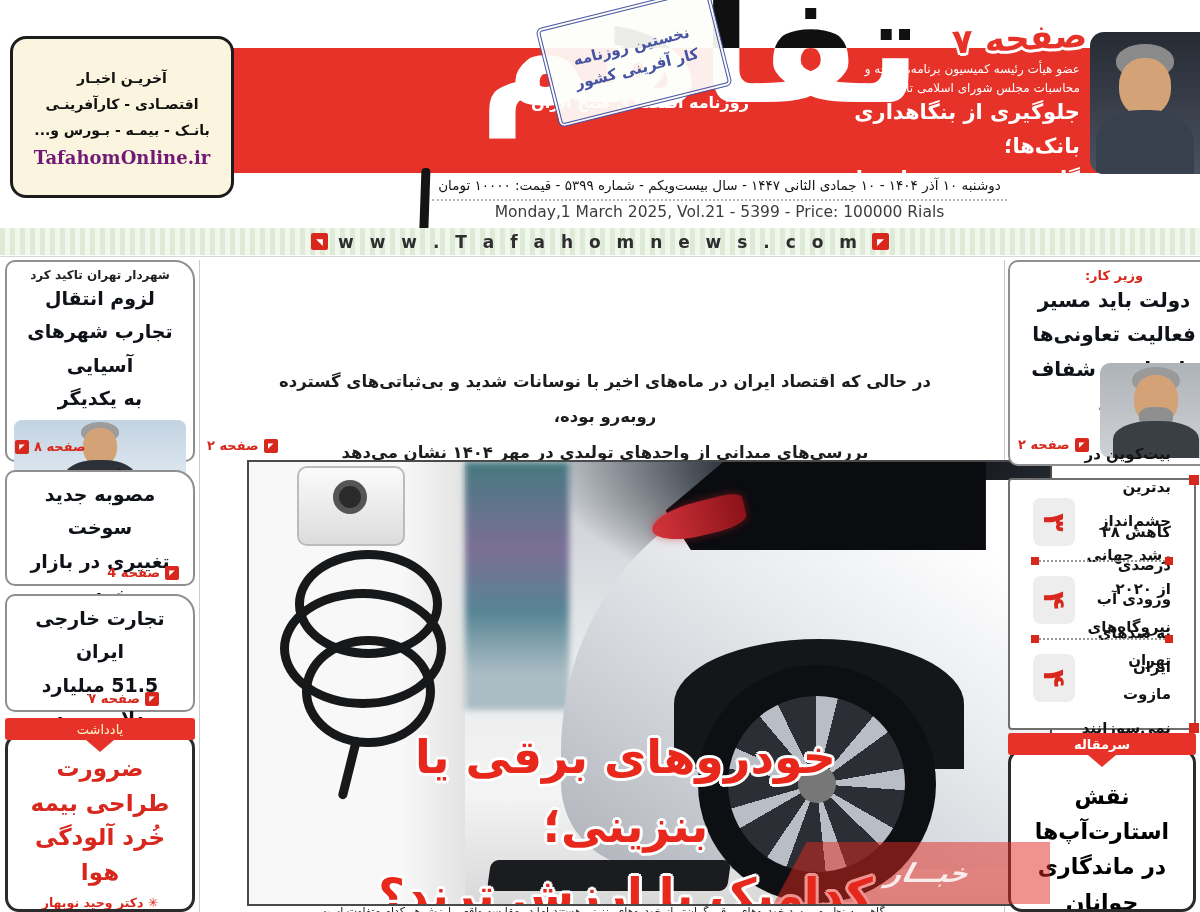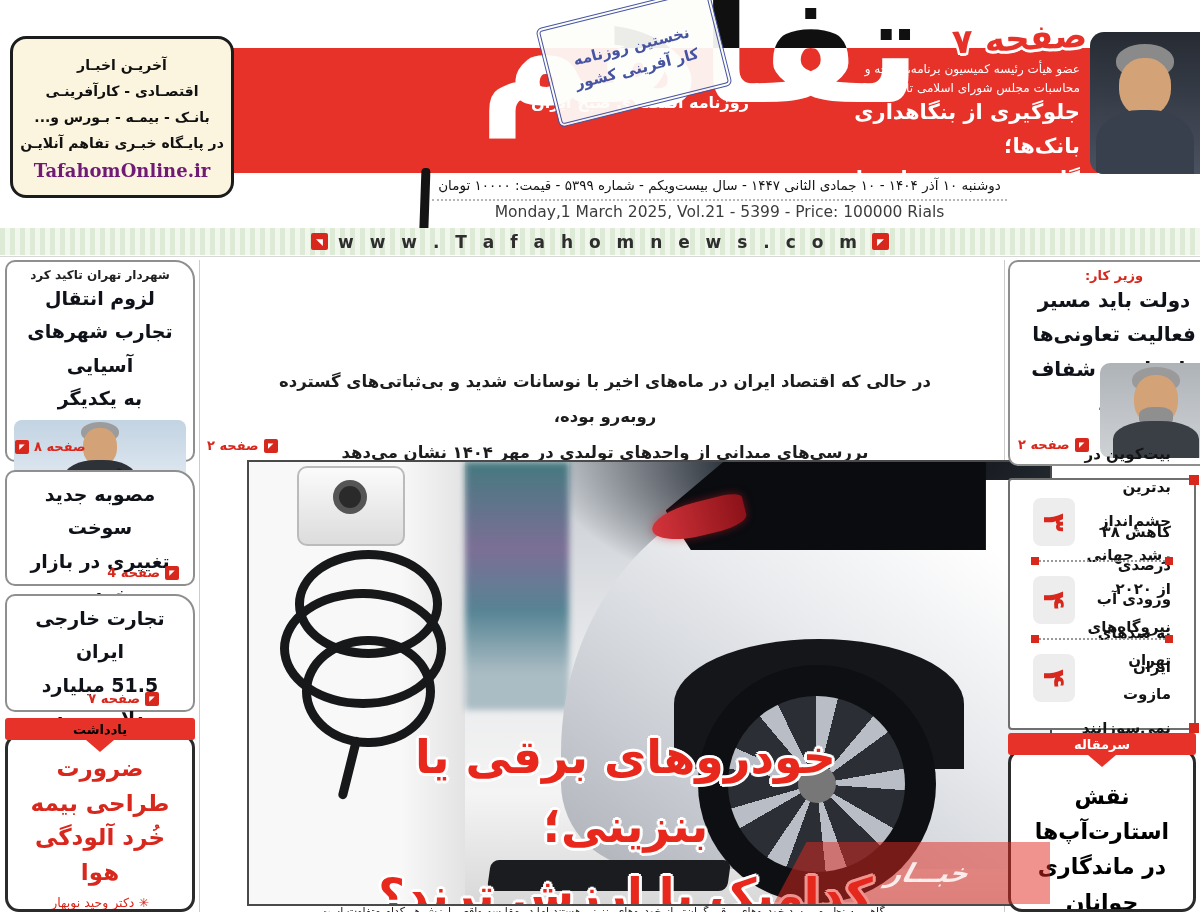--- a/index.html
+++ b/index.html
@@ -75,28 +75,28 @@
   .wm{right:-20px;bottom:0;width:35%;height:14%;background:rgba(225,40,30,.5);transform:skewX(-28deg);
       display:flex;align-items:center;justify-content:center;color:rgba(255,255,255,.85);font-weight:bold;font-size:26px;letter-spacing:4px;z-index:9;}
   .caption{position:absolute;left:202px;top:905px;width:801px;font-size:11px;color:#222;text-align:center;white-space:nowrap;overflow:hidden;height:7px;}
 
   
   .lbox{position:absolute;left:5px;width:190px;background:#fff;border:2px solid #8f8f8f;border-radius:10px 20px 10px 10px;
         padding:6px;box-sizing:border-box;text-align:center;}
   .lkicker{font-size:12px;font-weight:bold;color:#222;}
   .lhead{font-size:19px;font-weight:bold;line-height:1.75;color:#0f1218;white-space:pre-line;}
   .lphoto{width:172px;height:74px;border-radius:8px;overflow:hidden;margin:5px auto 0;}
-  .ntab{position:absolute;left:5px;top:718px;width:190px;height:22px;background:#e7322a;color:#000000;font-weight:bold;font-size:13px;
+  .ntab{position:absolute;left:5px;top:718px;width:190px;height:22px;background:#e7322a;color:#fef9c3;font-weight:normal;font-size:13px;
         display:flex;align-items:center;justify-content:center;border-radius:3px;z-index:3;}
   .nbox{position:absolute;left:5px;top:734px;width:190px;height:178px;border:3px solid #2b2b2b;border-radius:14px;background:#fff;
         padding:14px 7px 12px;box-sizing:border-box;text-align:center;overflow:hidden;z-index:1;}
   .notch{position:absolute;left:100px;top:740px;width:0;height:0;border-left:14px solid transparent;border-right:14px solid transparent;
          border-top:12px solid #e7322a;transform:translateX(-50%);z-index:3;}
   .nhead{color:#d8271c;font-size:23px;font-weight:bold;line-height:1.5;white-space:pre-line;}
-  .nby{color:#d8271c;font-size:12.5px;font-weight:normal;margin-top:6px;}
+  .nby{color:#d8271c;font-size:12.5px;font-weight:bold;margin-top:6px;}
 
   
   .rlead{position:absolute;left:1008px;top:260px;width:212px;height:206px;border:2px solid #8f8f8f;border-radius:10px 20px 10px 10px;
          background:#fff;box-sizing:border-box;padding:6px;text-align:center;}
   .rkicker{color:#d8271c;font-size:13px;font-weight:bold;}
   .rhead{font-size:20px;font-weight:bold;line-height:1.72;white-space:pre-line;color:#0f1218;}
   .rphoto{position:absolute;right:6px;bottom:6px;width:112px;height:95px;border-radius:10px;overflow:hidden;}
   .rlabel{position:absolute;left:8px;bottom:12px;}
   .briefs{position:absolute;left:1008px;top:478px;width:188px;height:252px;border:2px solid #6f6f6f;border-radius:4px;background:#fff;
           box-sizing:border-box;padding:4px 23px;}
@@ -151,21 +151,20 @@
     <span class="sq">◥</span>
   </div>
   <div class="hline"></div>
   <div class="vrule" style="left:199px;"></div>
   <div class="vrule" style="left:1004px;"></div>
 
   <div class="promo">
     <div class="l">آخریـن اخبـار</div>
     <div class="l">اقتصـادی - کارآفرینـی</div>
     <div class="l">بانـک - بیمـه - بـورس و...</div>
-    <div class="l">در پایـگاه خبـری تفاهم آنلایـن</div>
     <div class="site">TafahomOnline.ir</div>
   </div>
 
   <div class="tr-pagelabel">صفحه ۷</div>
   <div class="tr-kicker">عضو هیأت رئیسه کمیسیون برنامه، بودجه و
 محاسبات مجلس شورای اسلامی تاکید کرد</div>
   <div class="tr-headline">جلوگیری از بنگاهداری بانک‌ها؛
 گامی مهم در حمایت از تولید</div>
   <div class="tr-photo">
     <div class="portrait" style="background:linear-gradient(180deg,#262b33,#4a5160);">

